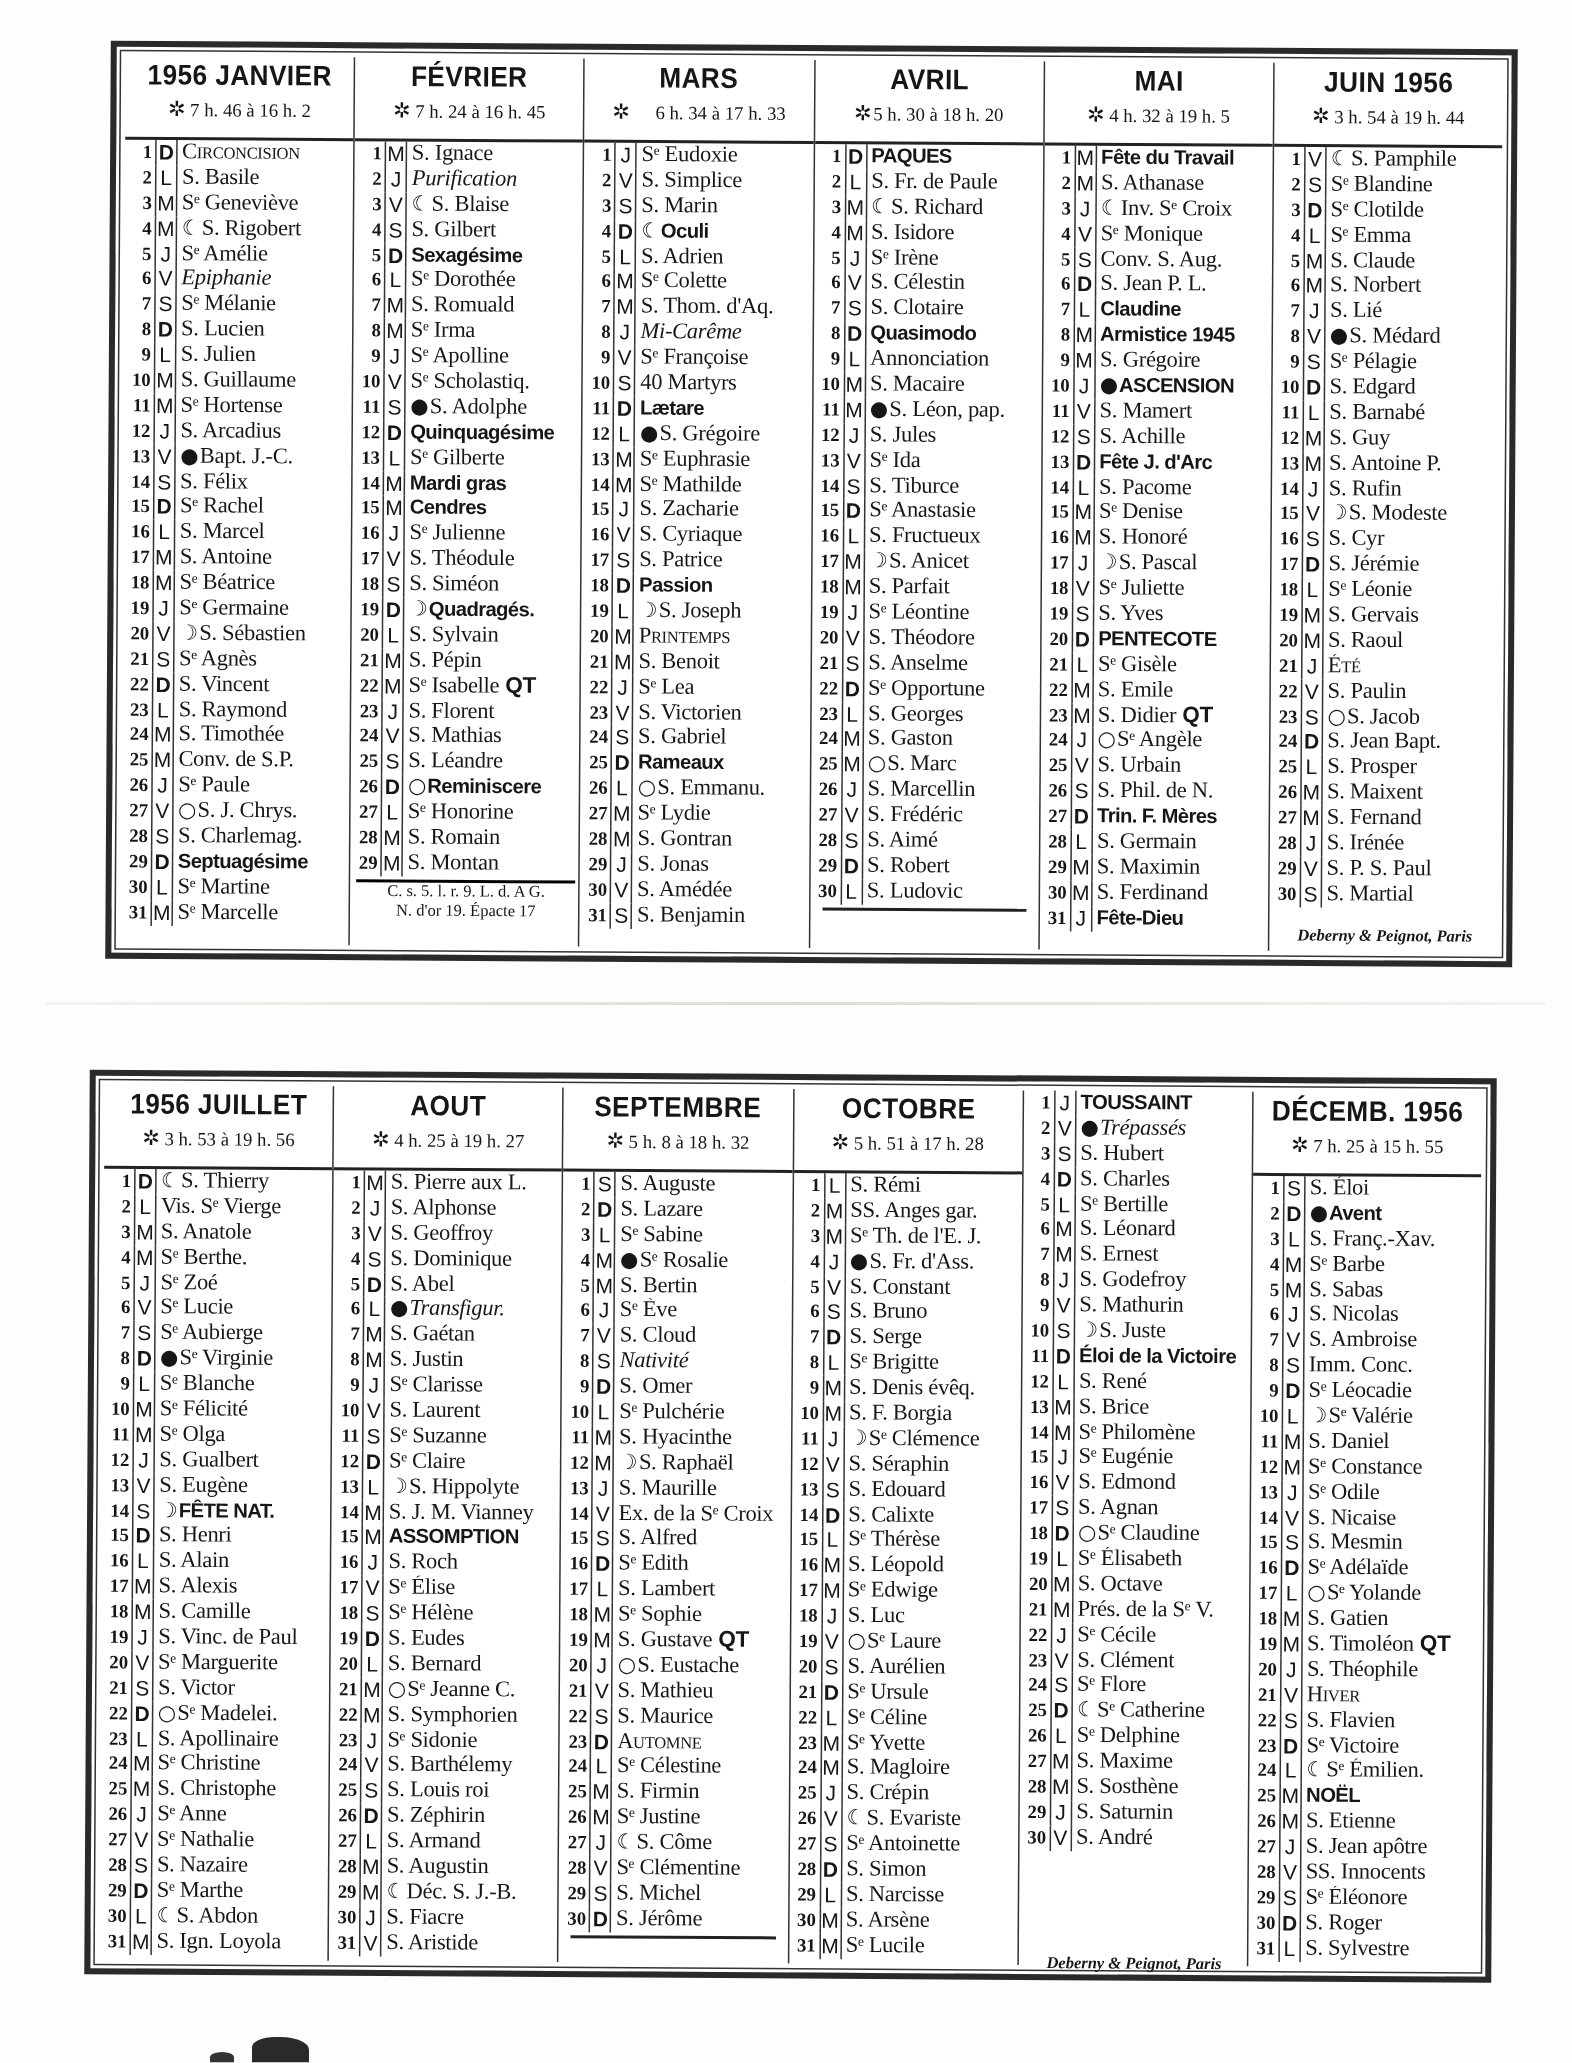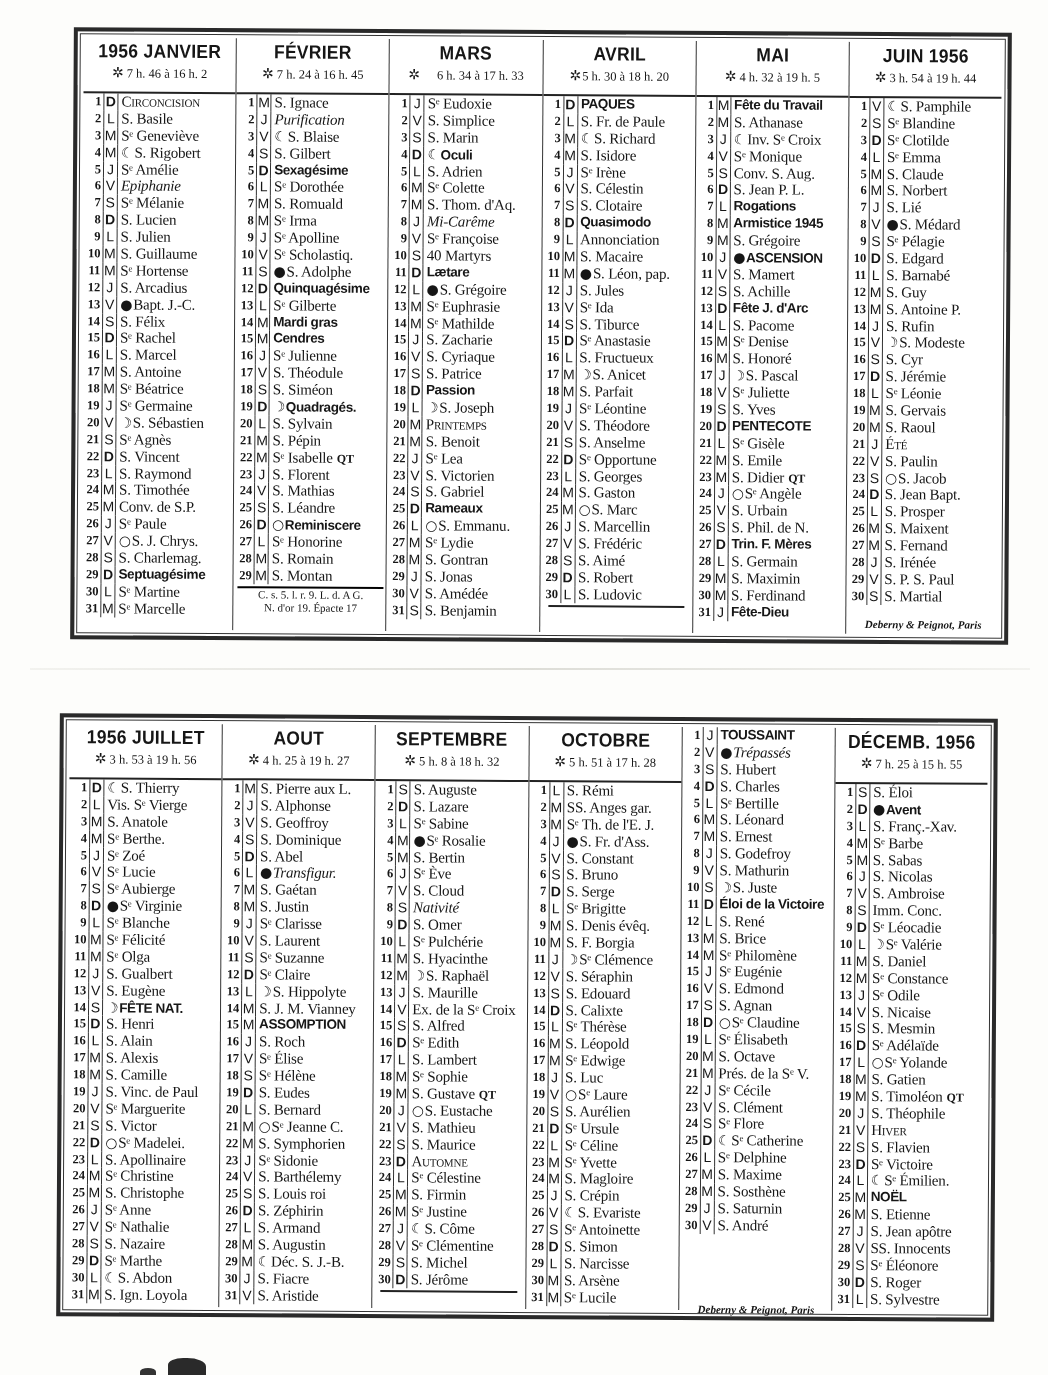--- a/index.html
+++ b/index.html
@@ -19,21 +19,21 @@
   .rows { position:relative; }
   .row { display:flex; height:16.9px; line-height:16.9px; font-size:15px; white-space:nowrap; }
   .num { width:18px; text-align:right; padding-right:2px; font-size:12.5px; font-weight:bold; }
   .wd  { width:13px; text-align:center; border-left:1.5px solid #333; border-right:1.5px solid #333;
          font-family:"Liberation Sans", sans-serif; font-size:14px; }
   .wd.sun-day { font-weight:bold; }
   .saint { padding-left:3px; flex:1; overflow:hidden; letter-spacing:-0.2px; }
   .saint.b { font-family:"Liberation Sans", sans-serif; font-weight:bold; font-size:13.5px; letter-spacing:-0.4px; }
   .saint.i { font-style:italic; }
   .saint.sc { font-variant:small-caps; }
-  .qt { font-family:Liberation Serif, serif; font-weight:bold; font-size:12px; margin-left:4px; }
+  .qt { font-family:Liberation Sans, sans-serif; font-weight:bold; font-size:15px; margin-left:4px; }
   .moon { font-family:"DejaVu Sans", sans-serif; font-size:14px; margin-right:1px; }
   .footer-note { position:absolute; left:4px; right:2px; border-top:2px solid #000000; font-size:11px; text-align:center; line-height:13px; }
   .footer-note.printer { font-style:italic; font-size:11px; font-weight:bold; }
   .endline { position:absolute; left:8px; right:8px; border-top:2px solid #222; }
   .smudge { position:absolute; left:168px; top:1358px; width:38px; height:17px; background:#2a2a2a; border-radius:40% 50% 0 0; }
   .smudge2 { position:absolute; left:140px; top:1368px; width:16px; height:7px; background:#333; border-radius:50% 50% 0 0; }
   .foldline { position:absolute; left:30px; top:668px; width:1000px; height:2px; background:linear-gradient(90deg, rgba(200,200,190,0.2), rgba(190,190,180,0.5), rgba(200,200,190,0.2)); }
 </style>
 </head>
 <body>
@@ -716,21 +716,21 @@
             <span class="saint"><span>Conv. S. Aug.</span></span>
           </div>
           <div class="row">
             <span class="num">6</span>
             <span class="wd sun-day">D</span>
             <span class="saint"><span>S. Jean P. L.</span></span>
           </div>
           <div class="row">
             <span class="num">7</span>
             <span class="wd">L</span>
-            <span class="saint b"><span>Rogations</span></span>
+            <span class="saint b"><span>Claudine</span></span>
           </div>
           <div class="row">
             <span class="num">8</span>
             <span class="wd">M</span>
             <span class="saint b"><span>Armistice 1945</span></span>
           </div>
           <div class="row">
             <span class="num">9</span>
             <span class="wd">M</span>
             <span class="saint"><span>S. Grégoire</span></span>

